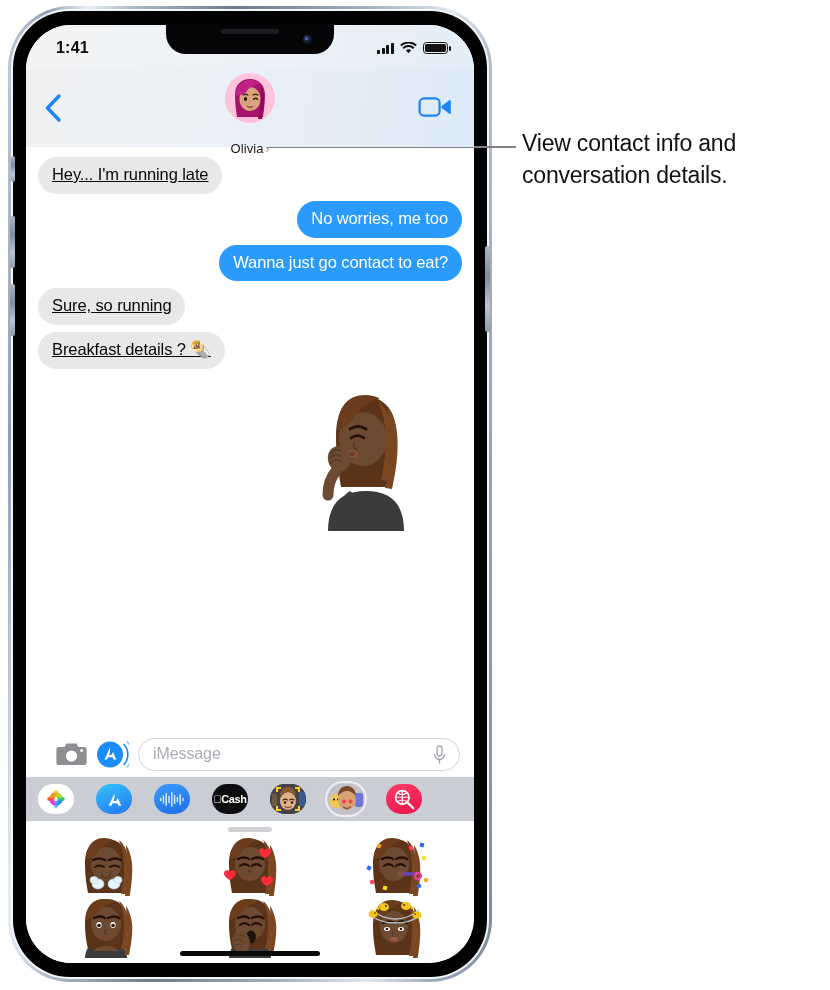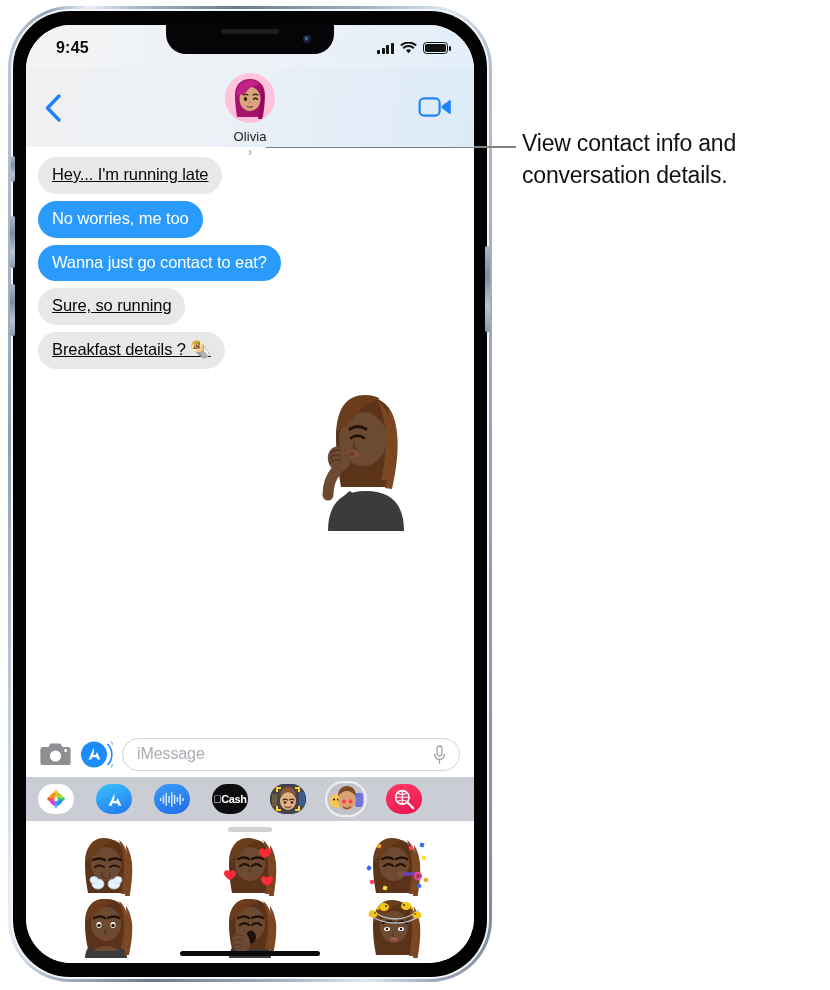--- a/index.html
+++ b/index.html
@@ -123,34 +123,34 @@
   #contact-block {
     position: absolute; left: 50%; transform: translateX(-50%);
     top: 4px; display: flex; flex-direction: column; align-items: center;
   }
   #avatar {
     width: 50px; height: 50px; border-radius: 50%;
     background: radial-gradient(circle at 50% 45%, #ffd2e3 0%, #ffc2da 60%, #fdb6d2 100%);
     overflow: hidden; position: relative;
   }
   #contact-name-row {
-    display: flex; align-items: center; gap: 2px; margin-top: 6px; flex-direction: column;
+    display: flex; align-items: center; gap: 2px; margin-top: 18px;
   }
   #contact-name { font-size: 13px; color: #1a1a1c; letter-spacing:.1px;}
   #name-chevron { font-size: 12px; color: #9aa0a8; line-height:1; }
 
   
   #convo {
     position: absolute; top: 122px; left: 0; right: 0; bottom: 220px;
     background: #fff;
     padding: 10px 12px 0 12px;
     overflow: hidden;
   }
   .bubble-row { display: flex; margin-bottom: 7px; }
-  .bubble-row.out { }
+  .bubble-row.out { justify-content: flex-end; }
   .bubble {
     position: relative;
     max-width: 85%;
     padding: 8px 14px 9px 14px;
     border-radius: 19px;
     font-size: 16.5px;
     line-height: 1.2;
     letter-spacing: -.1px;
   }
   .bubble.in  { background: #e8e8ea; color: #08080a; text-decoration: underline; }
@@ -170,21 +170,21 @@
     z-index: -1;
   }
 
   
   #thread-sticker {
     display: flex; justify-content: flex-end;
     padding-right: 36px; margin-top: 14px;
   }
   #thread-sticker svg { width: 120px; height: 148px; }
   #composer {
-    position: absolute; left: 0; right: 0; bottom: 186px;
+    position: absolute; left: 16px; right: 0; bottom: 186px;
     height: 46px;
     background: #fff;
     display: flex; align-items: center; gap: 9px;
     padding: 0 14px;
   }
   #camera-btn { width: 31px; height: 26px; flex: none; }
   #appstore-btn { width: 33px; height: 29px; flex: none; position: relative; }
   #msg-field {
     flex: 1; height: 33px;
     border: 1.2px solid #cfd2d6;
@@ -278,21 +278,21 @@
   <div id="device-inner">
     <div id="bezel">
       <div id="screen">
 
         <div id="notch">
           <div id="speaker"></div>
           <div id="front-cam"></div>
         </div>
 
         <div id="statusbar">
-          <div id="clock">9:45</div>
+          <div id="clock">1:41</div>
           <div id="status-right">
             <span class="bars">
               <i></i>
                 <i></i>
                 <i></i>
                 <i></i>
             </span>
             <svg width="17" height="12" viewBox="0 0 17 12">
               <path d="M8.5 11.2 5.9 8.3a3.9 3.9 0 0 1 5.2 0Z" fill="#111"></path>
               <path d="M8.5 5.1a6.8 6.8 0 0 0-4.6 1.8L2.5 5.4a8.8 8.8 0 0 1 12 0l-1.4 1.5a6.8 6.8 0 0 0-4.6-1.8Z" fill="#111"></path>

